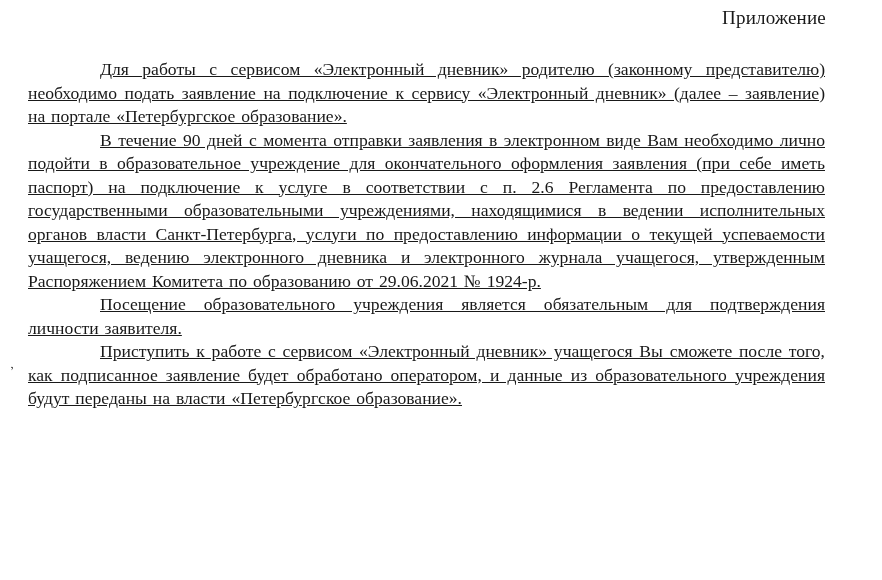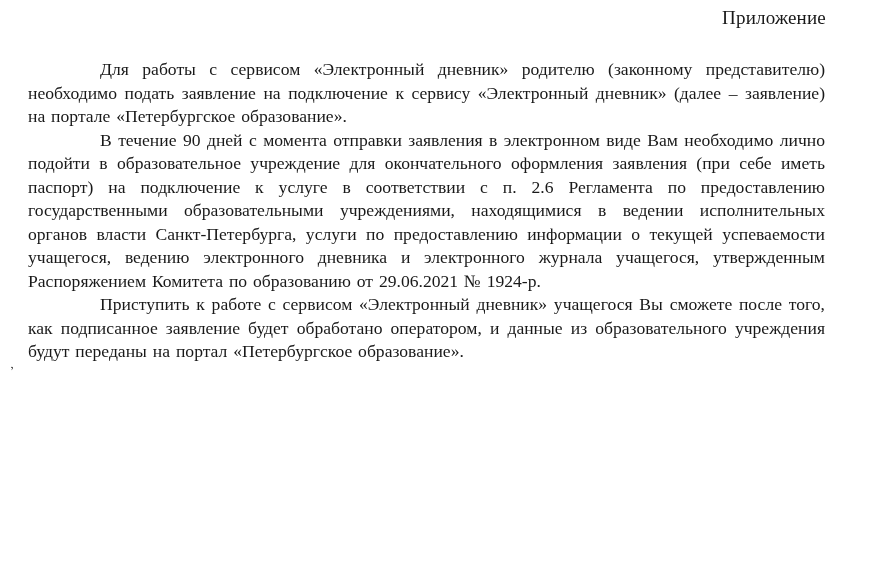--- a/index.html
+++ b/index.html
@@ -32,20 +32,21 @@
     left: 28px;
     width: 797px;
   }
   .content p {
     margin: 0;
     font-size: 17.6px;
     line-height: 23.5px;
     text-align: justify;
     text-indent: 72px;
     word-spacing: 1.5px;
+    text-decoration: underline;
   }
   .scan-artifact {
     position: absolute;
     left: 10px;
     top: 356px;
     font-size: 13px;
     color: #2a2a2a;
     transform: rotate(-8deg);
   }
 </style>
@@ -54,16 +55,17 @@
 
 <div class="page">
 
   <div class="heading">Приложение</div>
 
   <span class="scan-artifact">,</span>
 
   <div class="content">
     <p>Для работы с сервисом «Электронный дневник» родителю (законному представителю) необходимо подать заявление на подключение к сервису «Электронный дневник» (далее – заявление) на портале «Петербургское образование».</p>
     <p>В течение 90 дней с момента отправки заявления в электронном виде Вам необходимо лично подойти в образовательное учреждение для окончательного оформления заявления (при себе иметь паспорт) на подключение к услуге в соответствии с п. 2.6 Регламента по предоставлению государственными образовательными учреждениями, находящимися в ведении исполнительных органов власти Санкт-Петербурга, услуги по предоставлению информации о текущей успеваемости учащегося, ведению электронного дневника и электронного журнала учащегося, утвержденным Распоряжением Комитета по образованию от 29.06.2021 № 1924-р.</p>
-    <p>Приступить к работе с сервисом «Электронный дневник» учащегося Вы сможете после того, как подписанное заявление будет обработано оператором, и данные из образовательного учреждения будут переданы на портал «Петербургское образование».</p>
+    <p>Посещение образовательного учреждения является обязательным для подтверждения личности заявителя.</p>
+    <p>Приступить к работе с сервисом «Электронный дневник» учащегося Вы сможете после того, как подписанное заявление будет обработано оператором, и данные из образовательного учреждения будут переданы на власти «Петербургское образование».</p>
   </div>
 
 </div>
 
 </body></html>

